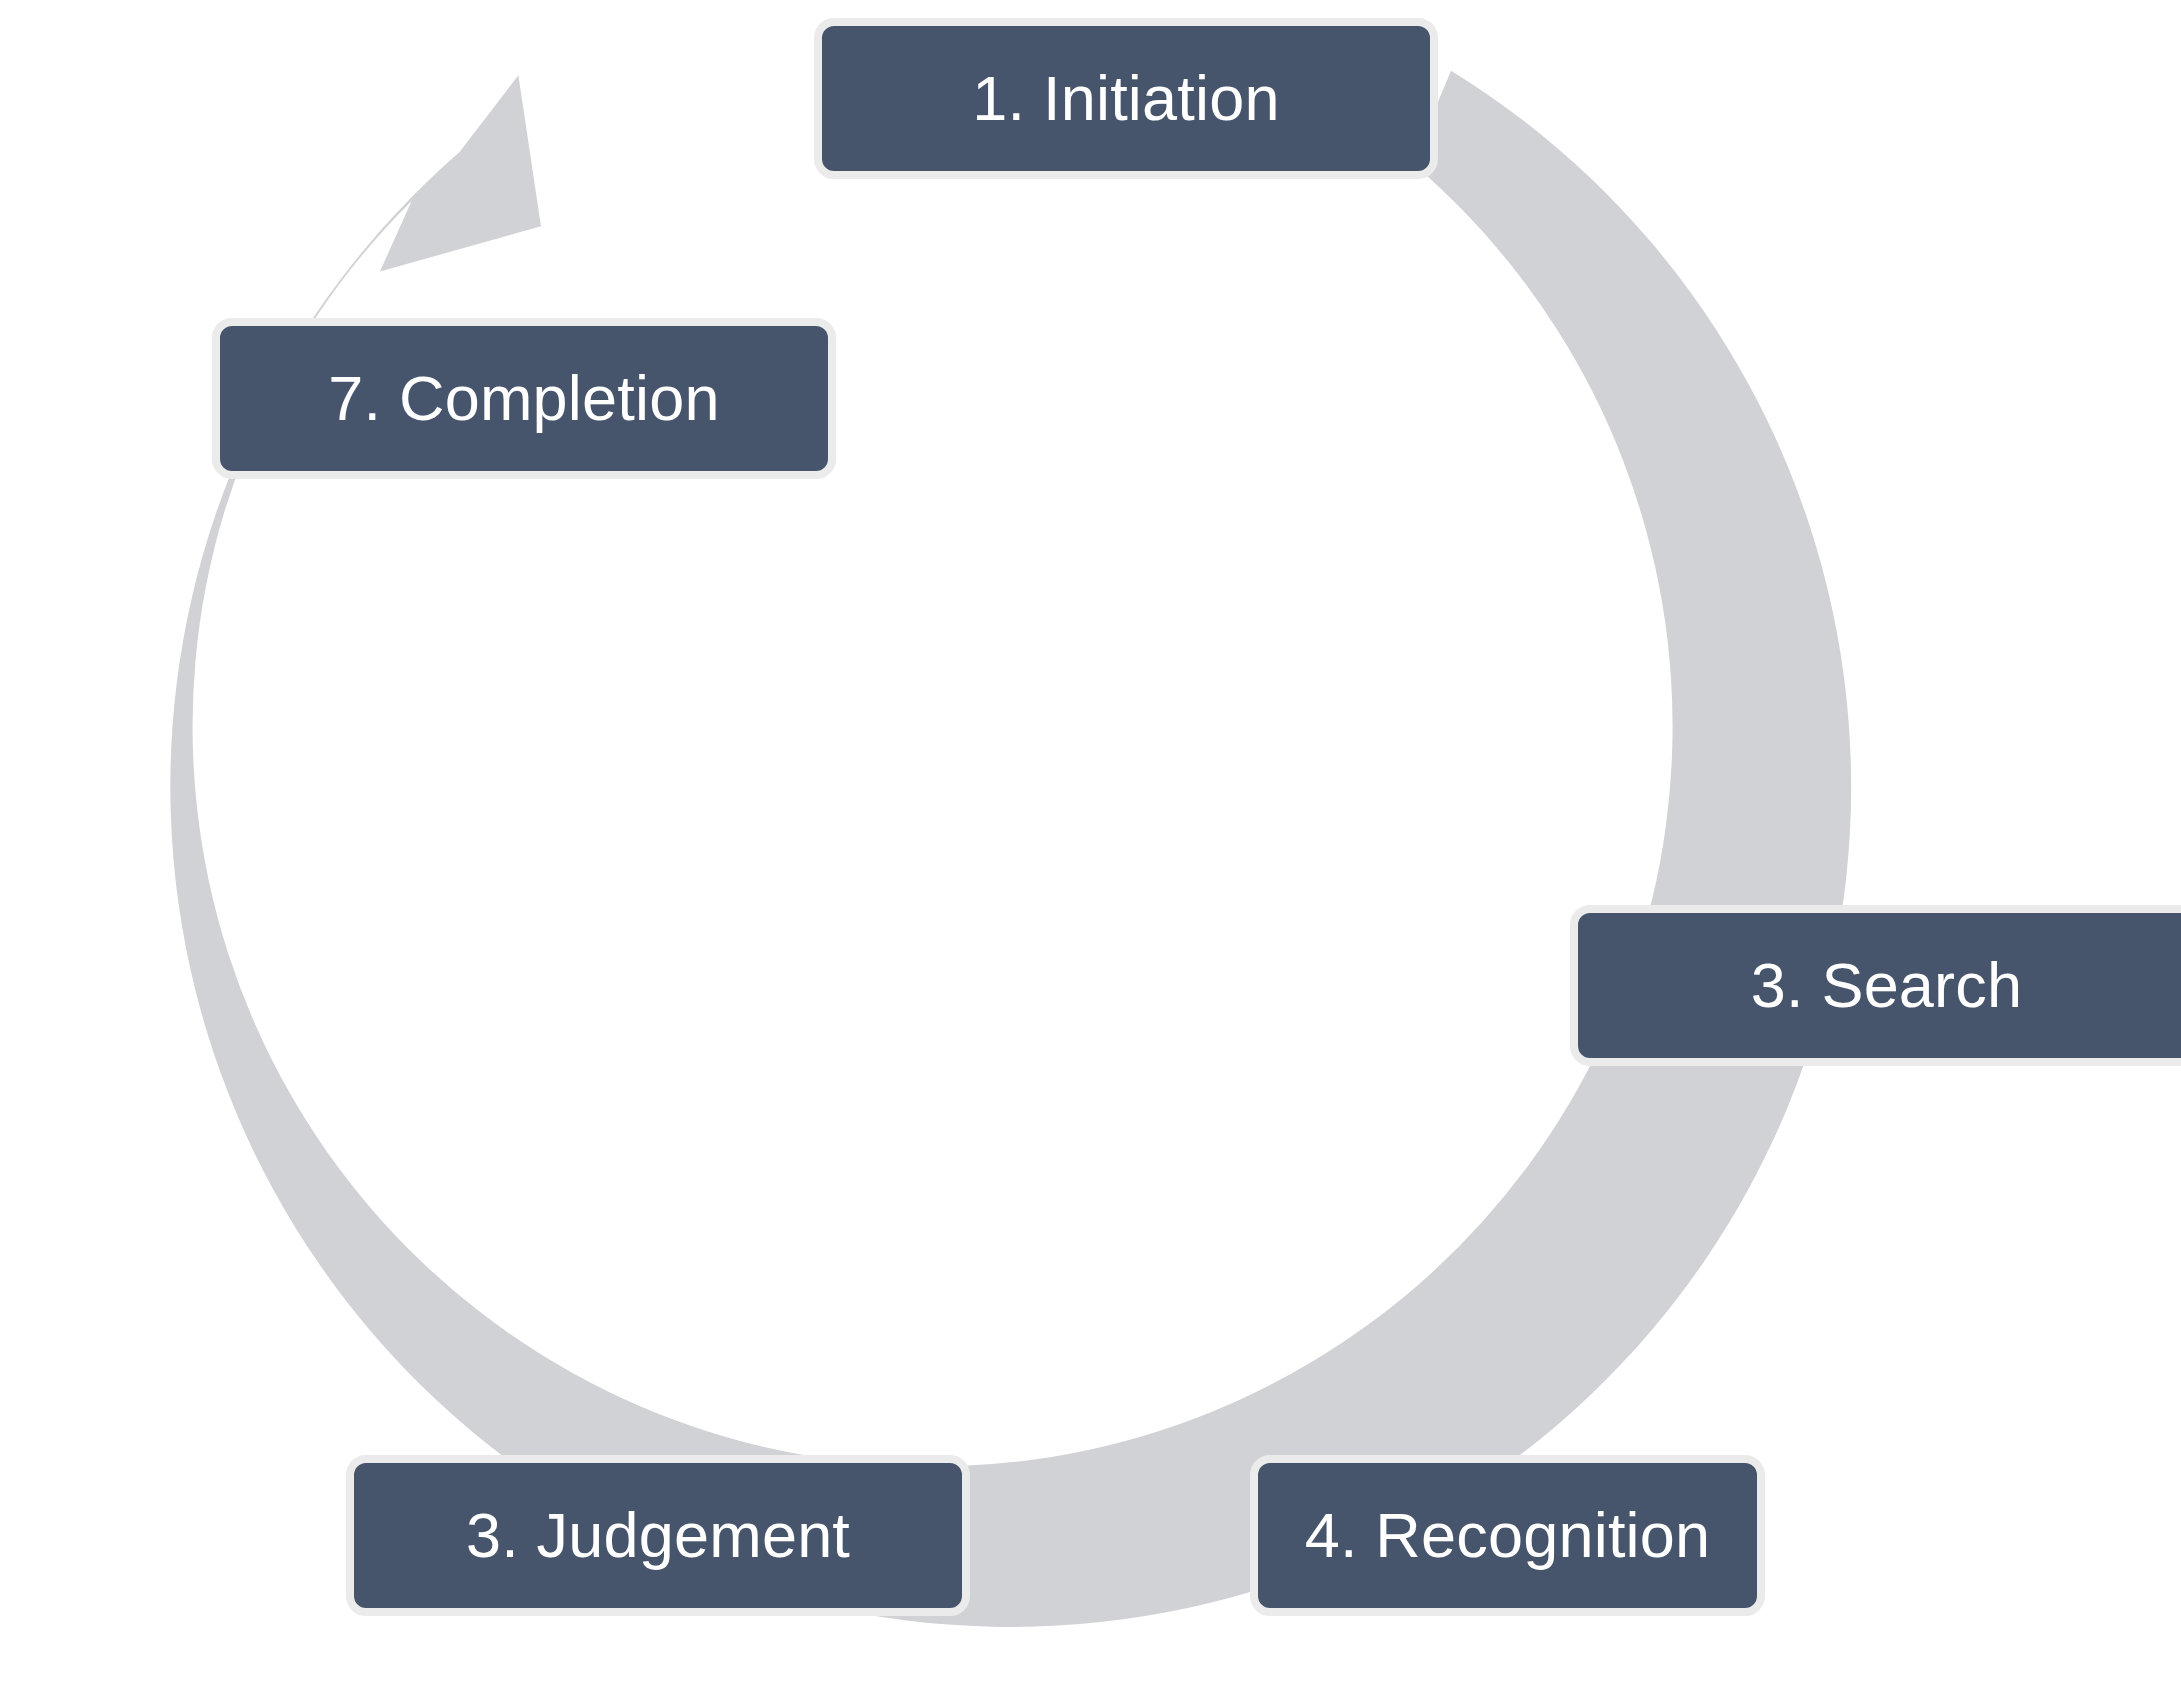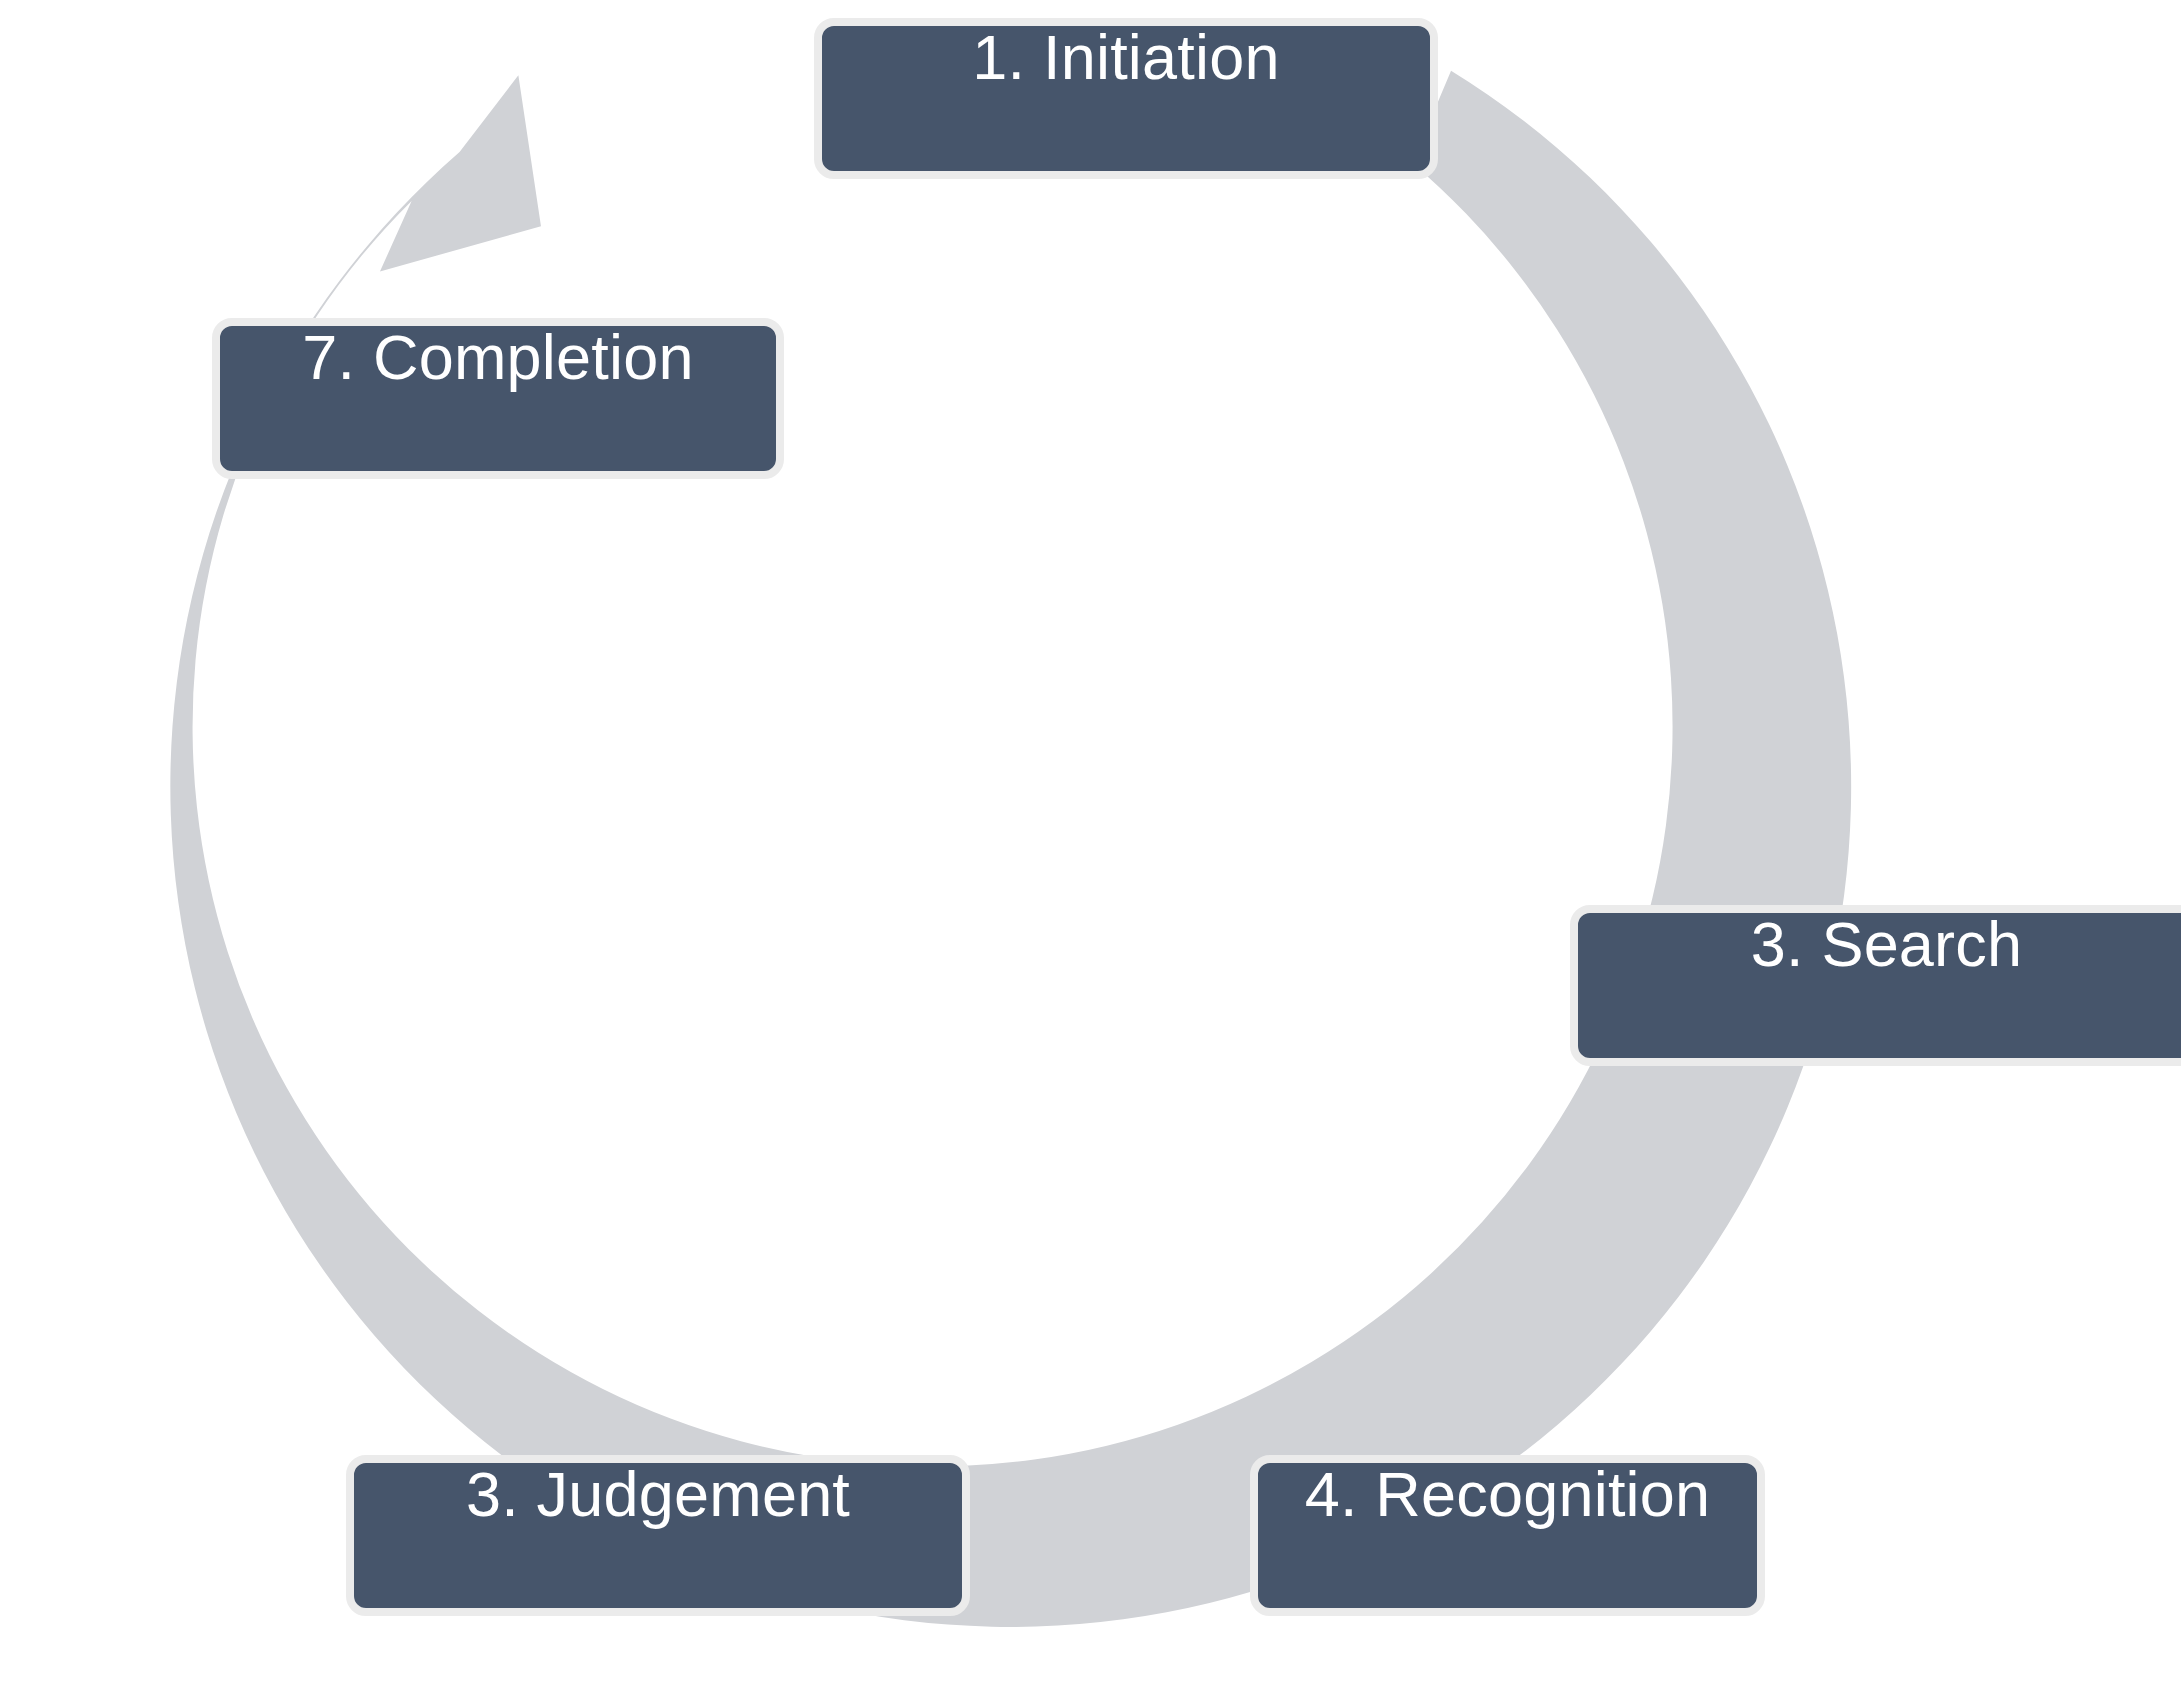--- a/index.html
+++ b/index.html
@@ -31,20 +31,21 @@
     height: 1691px;
   }
 
   .stage-box {
     position: absolute;
     box-sizing: border-box;
     background: #46556b;
     border: 8.1px solid #ebebeb;
     border-radius: 20px;
     display: flex;
+    align-items: center;
     justify-content: center;
     color: #ffffff;
     font-family: "Liberation Sans", sans-serif;
     font-weight: 400;
     letter-spacing: 0.2px;
     white-space: nowrap;
     user-select: none;
   }
 
   .stage-label {
@@ -54,21 +55,21 @@
     display: block;
   }
 
   
   #stage-1 { left: 814px;  top: 18px;   width: 624px;  height: 161px; }
   #stage-2 { left: 1427px; top: 317px;  width: 624px;  height: 161px; justify-content: center; }
   #stage-3 { left: 1572px; top: 905px; width: 624px;  height: 161px; justify-content: center; }
   #stage-4 { left: 1250px; top: 1455px; width: 515px;  height: 161px; }
   #stage-5 { left: 346px;  top: 1455px; width: 624px;  height: 161px; }
   #stage-6 { left: 38px;   top: 905px; width: 669px;  height: 161px; }
-  #stage-7 { left: 212px;  top: 318px;  width: 572px;  height: 161px; }
+  #stage-7 { left: 212px;  top: 318px;  width: 624px;  height: 161px; }
 
   
   #stage-2 { width: 633px; left: 1426px; }
   #stage-3 { width: 633px; left: 1570px; }
 </style>
 </head>
 <body>
 
 <div id="diagram-root">
 

